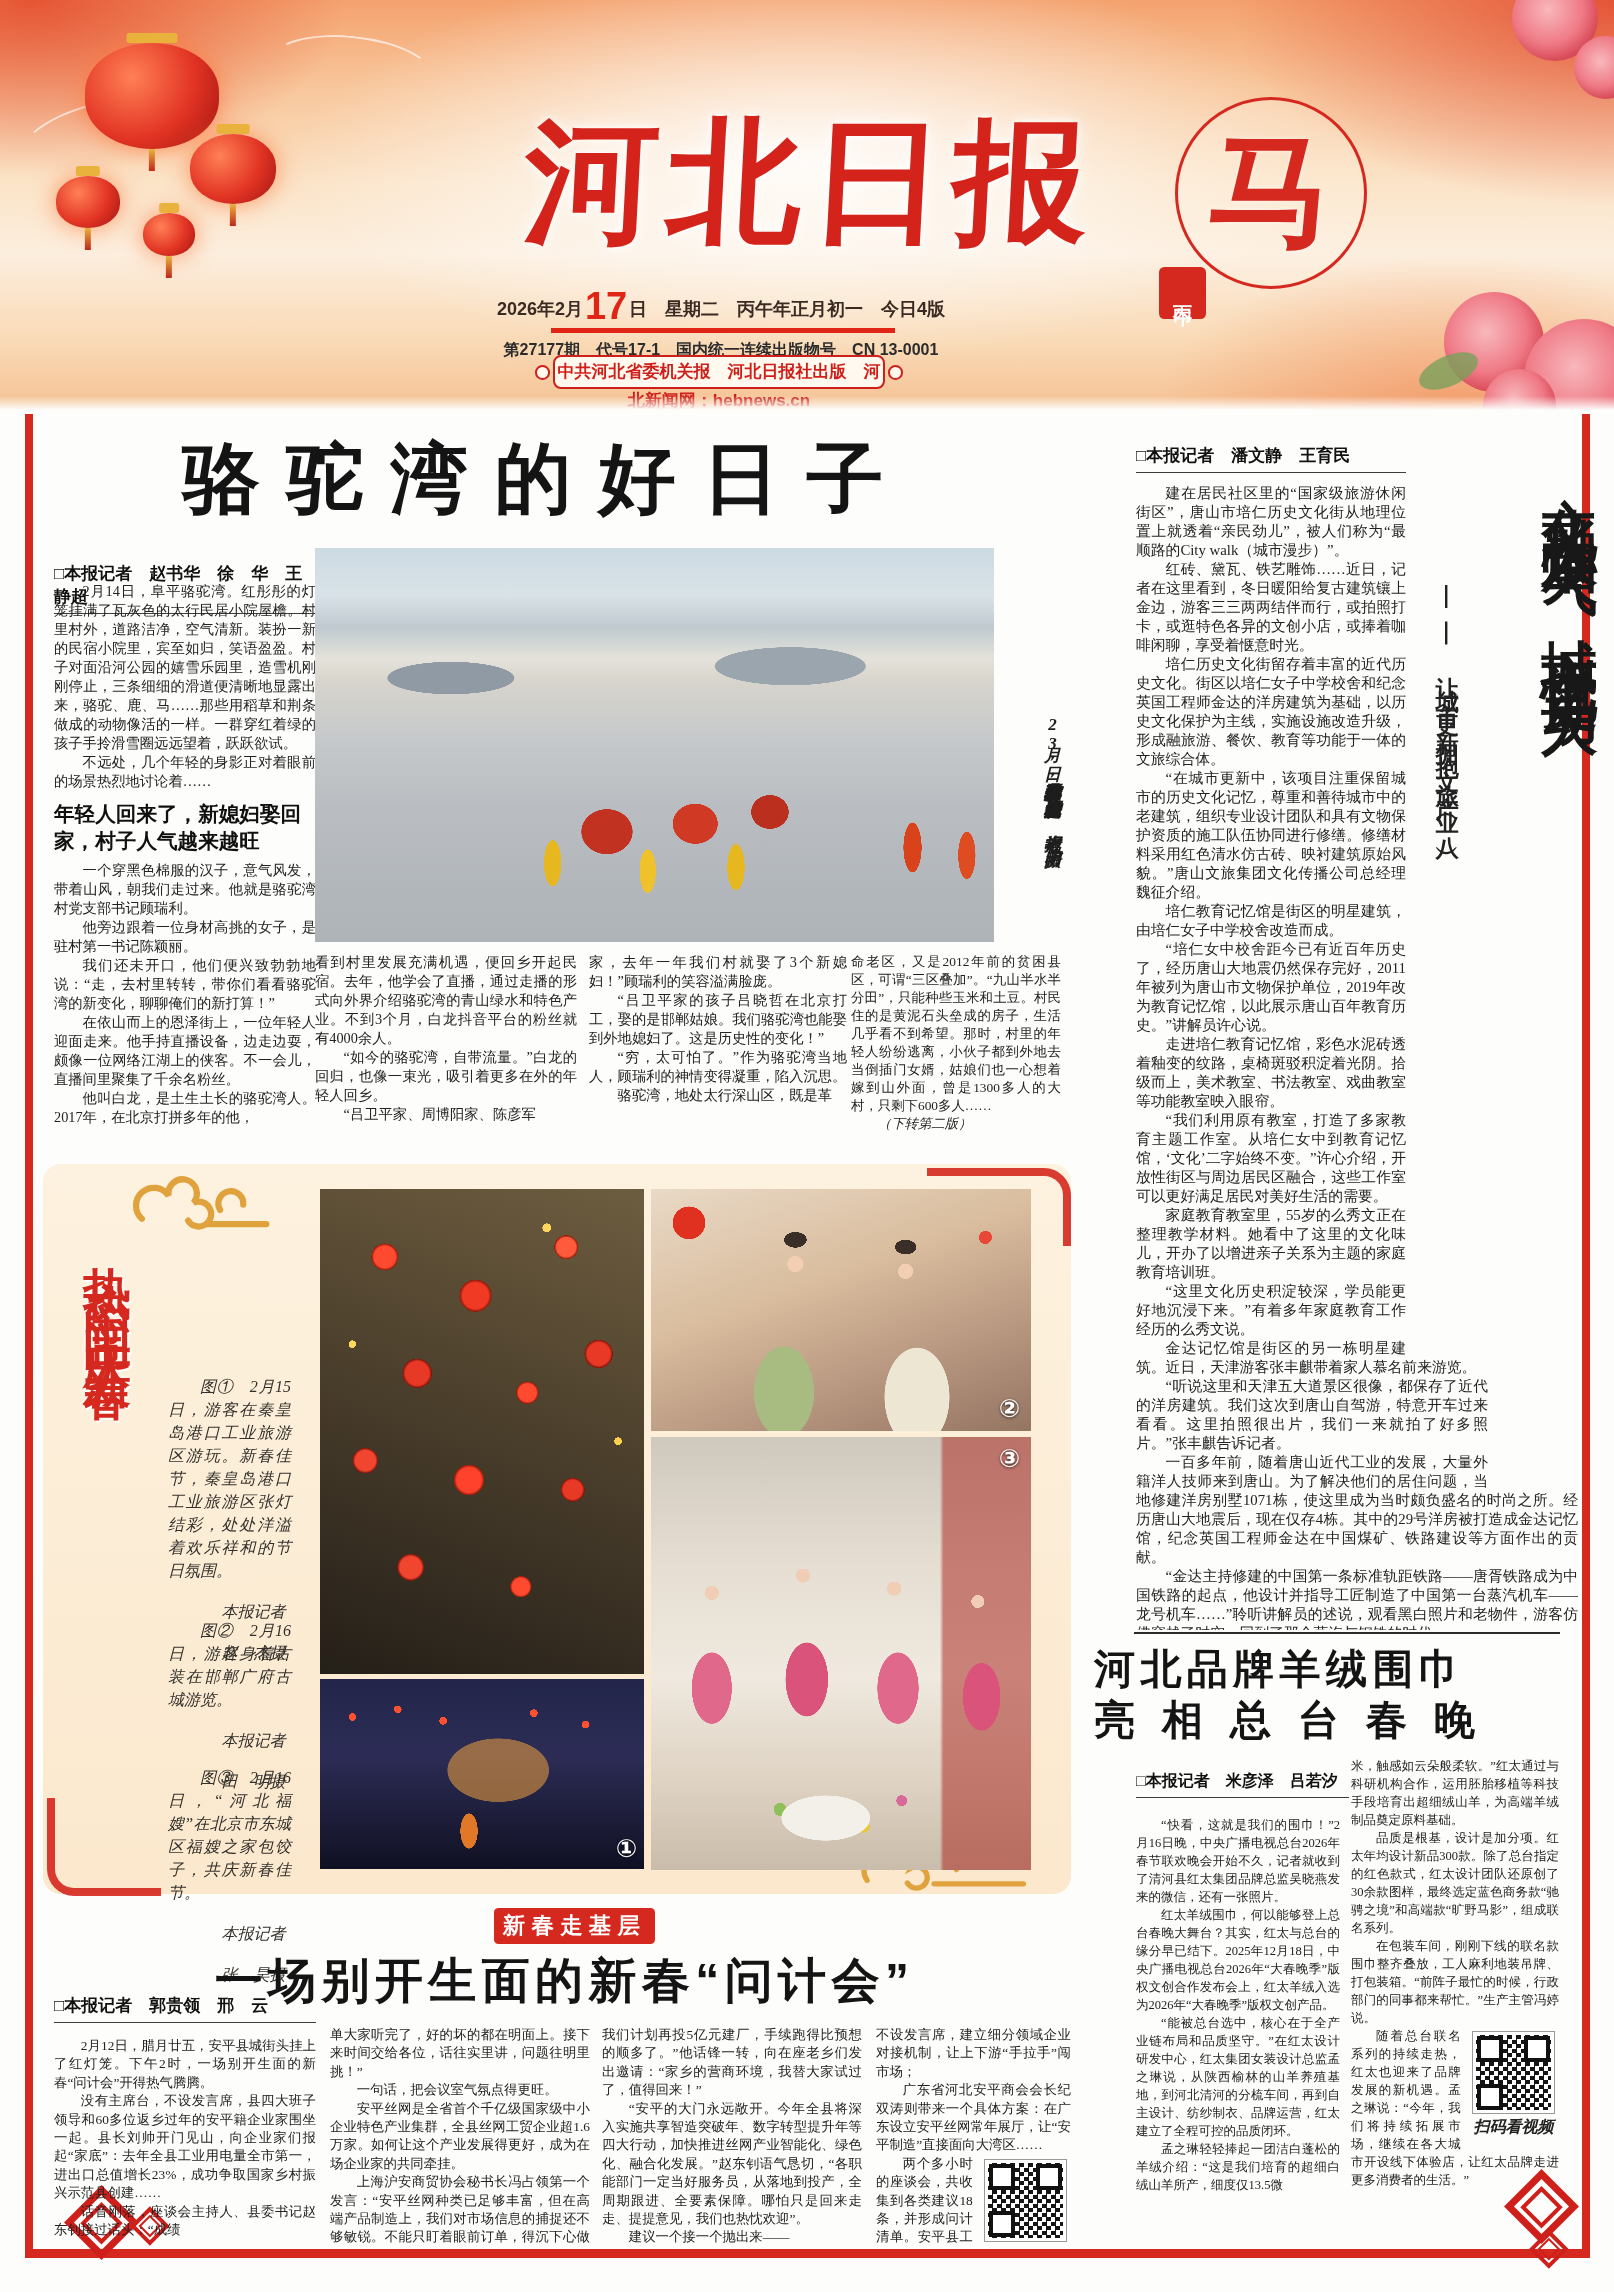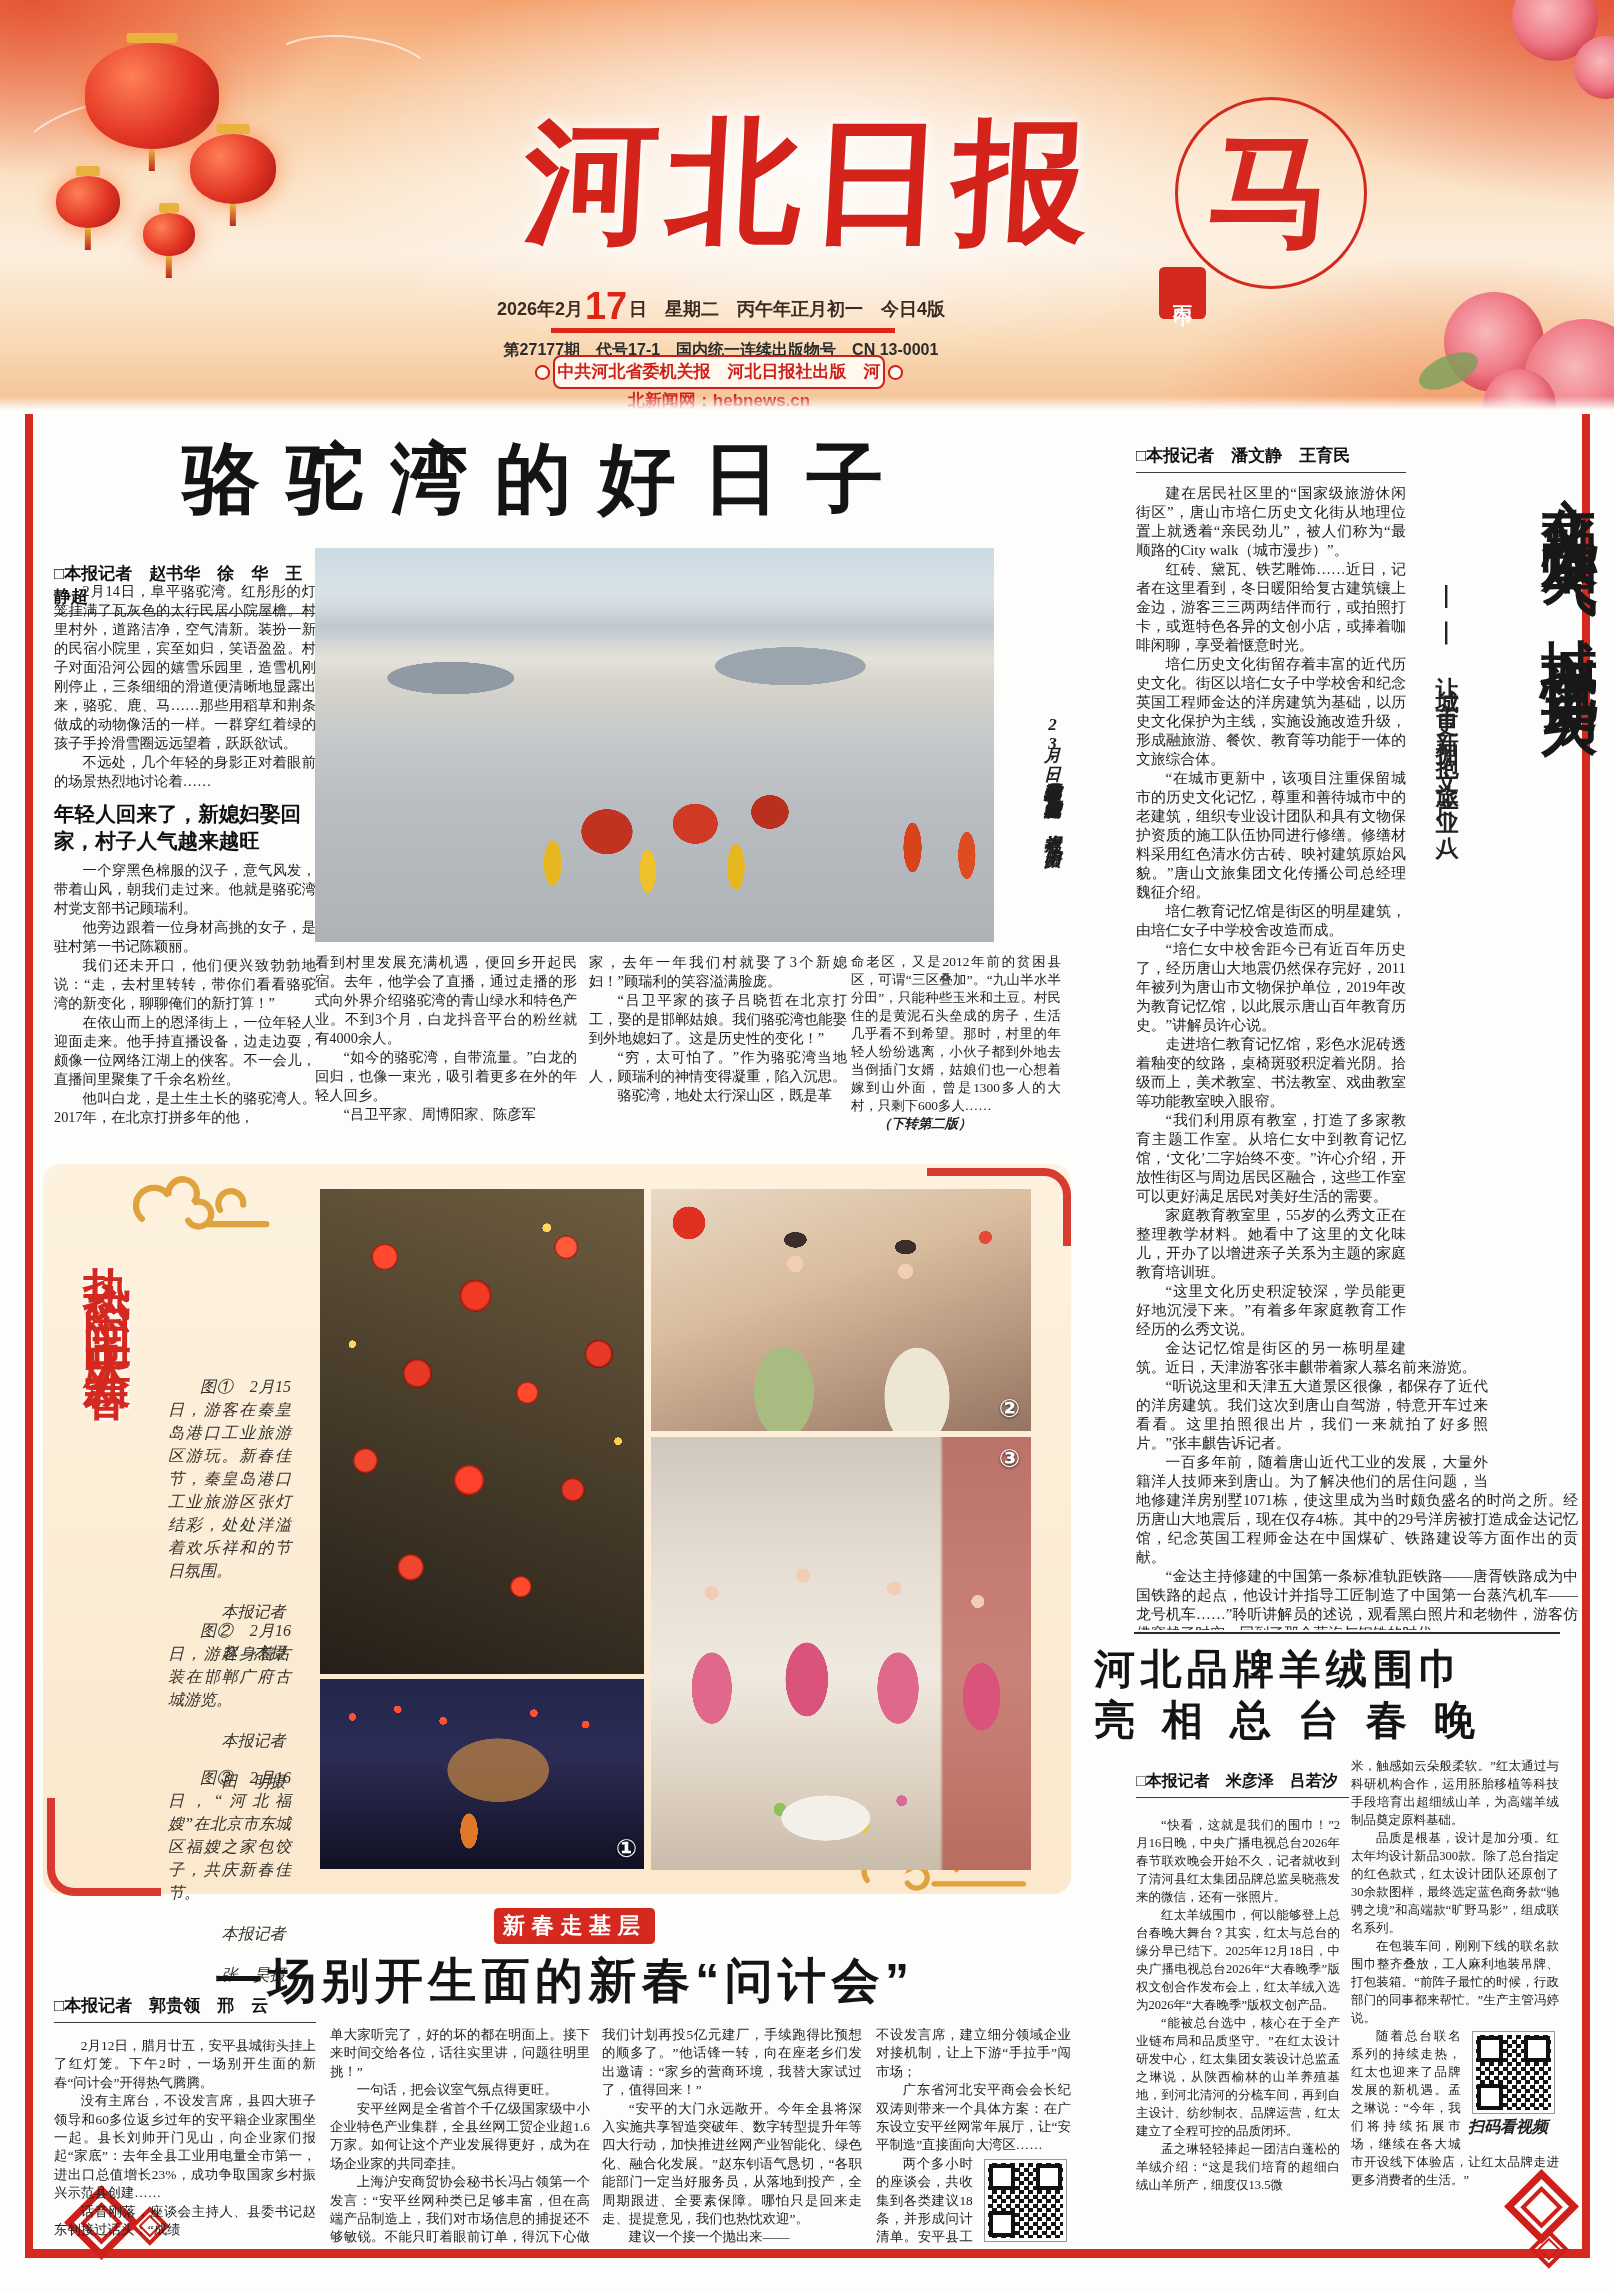--- a/index.html
+++ b/index.html
@@ -57,21 +57,21 @@
   .knot:before{content:"";position:absolute;inset:4.5px;border:4.5px solid #cf1f1a}
   .knot.small{width:19.7px;height:19.7px;border-width:4.5px}
   .knot.small:before{inset:1.8px;border-width:2.7px}
   
   .byline{position:absolute;font-family:"Liberation Sans","DejaVu Sans",sans-serif;font-weight:700;
       font-size:17px;color:#111;border-bottom:1.8px solid #3c3c3c;padding-bottom:5px}
   .bodytext p{margin:0;text-indent:2em;text-align:justify}
   .cont > p:first-child, .cont > div:first-of-type > p:first-child{text-indent:0}
   .subhead{font-family:"Liberation Sans","DejaVu Sans",sans-serif;font-weight:700;font-size:20.6px;
       line-height:27px;text-align:left;margin:9px 0 7.2px 0;text-indent:0;color:#101010}
-  .turn{font-style:italic;font-weight:700}
+  .turn{font-style:italic;font-weight:400}
   h1,h2,h3{margin:0}
   .main-headline{position:absolute;left:90px;top:428px;width:913px;text-align:center;
       font-family:"Liberation Sans","DejaVu Sans",sans-serif;font-weight:900;color:#141414;
       font-size:77px;letter-spacing:27px;white-space:nowrap}
   .vcap{writing-mode:vertical-rl;text-orientation:upright;font-style:italic;font-weight:700;color:#1e1e1e}
   
   .photo{position:absolute;overflow:hidden}
   .photo-main{background:
       radial-gradient(ellipse 41px 36px at 43% 72%, #c13220 0 62%, rgba(0,0,0,0) 63%),
       radial-gradient(ellipse 36px 32px at 56% 70%, #d03a24 0 62%, rgba(0,0,0,0) 63%),
@@ -154,21 +154,21 @@
       border-radius:4.5px;text-align:center;line-height:36px;letter-spacing:6.3px;font-size:22.4px;font-weight:700;
       font-family:"Liberation Sans","DejaVu Sans",sans-serif}
   .meeting-headline{position:absolute;left:54px;top:1949px;width:1021px;text-align:center;
       font-family:"Liberation Sans","DejaVu Sans",sans-serif;font-weight:900;font-size:48px;
       letter-spacing:5.4px;color:#141414;white-space:nowrap}
   .scarf-rule{position:absolute;left:1134px;top:1632px;width:426px;height:1.8px;background:#2b2b2b}
   .scarf-headline{position:absolute;left:1094px;top:1644px;width:494px;
       font-family:Liberation Sans, sans-serif;font-weight:900;color:#141414}
   .scarf-headline .l1{font-size:41px;line-height:50px;letter-spacing:5.4px}
   .scarf-headline .l2{font-size:41px;line-height:52px;letter-spacing:27px}
-  .qr-float{float:right;clear:right;width:91px;margin:5.4px 0 0 7.2px;text-align:left}
+  .qr-float{float:right;clear:right;width:91px;margin:5.4px 0 0 7.2px;text-align:center}
   .qr{position:relative;width:75px;height:75px;margin:0 auto;
       background:repeating-conic-gradient(#151515 0% 25%,#fff 0% 50%);background-size:9px 9px;
       border:3.6px solid #fff;outline:1.8px solid #999}
   .qr i{position:absolute;width:18px;height:18px;background:#fff;border:4.5px solid #111}
   .qr i:nth-child(1){top:0.9px;left:0.9px}
   .qr i:nth-child(2){top:0.9px;right:0.9px}
   .qr i:nth-child(3){bottom:0.9px;left:0.9px}
   .qr-label{font-style:italic;font-weight:700;font-size:16px;margin-top:4.5px;white-space:nowrap}
   
   .sp1{float:right;clear:right;width:172px;height:867px}

